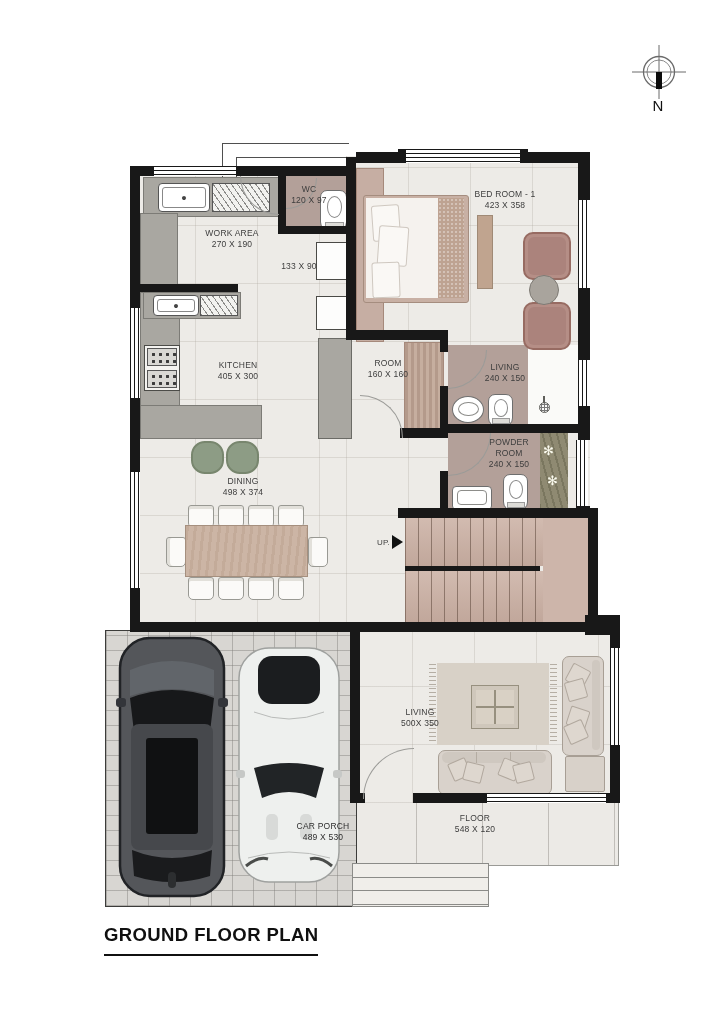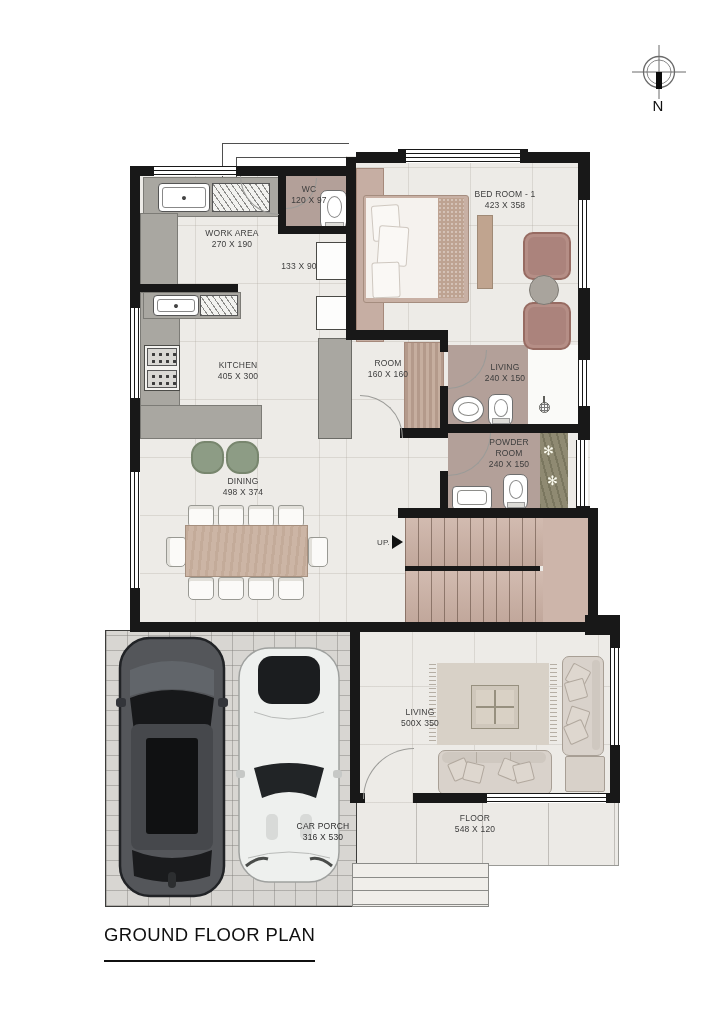--- a/index.html
+++ b/index.html
@@ -89,22 +89,22 @@
   .sidetbl{position:absolute;background:#d8d1c9;border:1.2px solid #a79e94;border-radius:2px;}
   .plantstrip{position:absolute;background:#8f8a72;
     background-image:repeating-linear-gradient(75deg,rgba(60,60,38,.25) 0 2px,transparent 2px 7px);}
   .sprig{position:absolute;color:#fbfbef;font-size:13px;line-height:1;}
   .steps{position:absolute;background:#f0eeea;border:1px solid #8b8b88;
     background-image:repeating-linear-gradient(180deg,transparent 0 12.5px,#8b8b88 12.5px 13.5px);}
   
   .label{position:absolute;color:#3d3d3d;font-size:8.5px;line-height:1.32;letter-spacing:.2px;text-align:center;}
   .label span{display:block;}
   .uparrow{position:absolute;width:0;height:0;border-top:7px solid transparent;border-bottom:7px solid transparent;border-left:11px solid #111;}
-  .title{position:absolute;font-size:18.5px;font-weight:normal;color:#101010;letter-spacing:.4px;
-    border-bottom:2.2px solid #101010;padding-bottom:14px;}
+  .title{position:absolute;font-size:18.5px;font-weight:bold;color:#101010;letter-spacing:.4px;
+    border-bottom:2.2px solid #101010;padding-bottom:8px;}
   .chajja{position:absolute;border-top:1.2px solid #4f4f4f;border-left:1.2px solid #4f4f4f;}
 </style>
 </head>
 <body>
 
 <div id="canvas">
 
   <div class="floor" style="left:133px;top:170px;width:213px;height:462px;"></div>
   <div class="floor" style="left:346px;top:156px;width:244px;height:476px;"></div>
   <div class="floor" style="left:350px;top:632px;width:270px;height:171px;"></div>
@@ -329,18 +329,18 @@
   <div class="label" style="left:388px;top:707px;width:64px;">
     <span>LIVING</span>
     <span>500X 350</span>
   </div>
   <div class="label" style="left:443px;top:813px;width:64px;">
     <span>FLOOR</span>
     <span>548 X 120</span>
   </div>
   <div class="label" style="left:283px;top:821px;width:80px;color:#2e2e2e;">
     <span>CAR PORCH</span>
-    <span>316 X 530</span>
+    <span>489 X 530</span>
   </div>
 
   <div class="title" style="left:104px;top:924px;">GROUND FLOOR PLAN</div>
 
 </div>
 
 </body></html>

